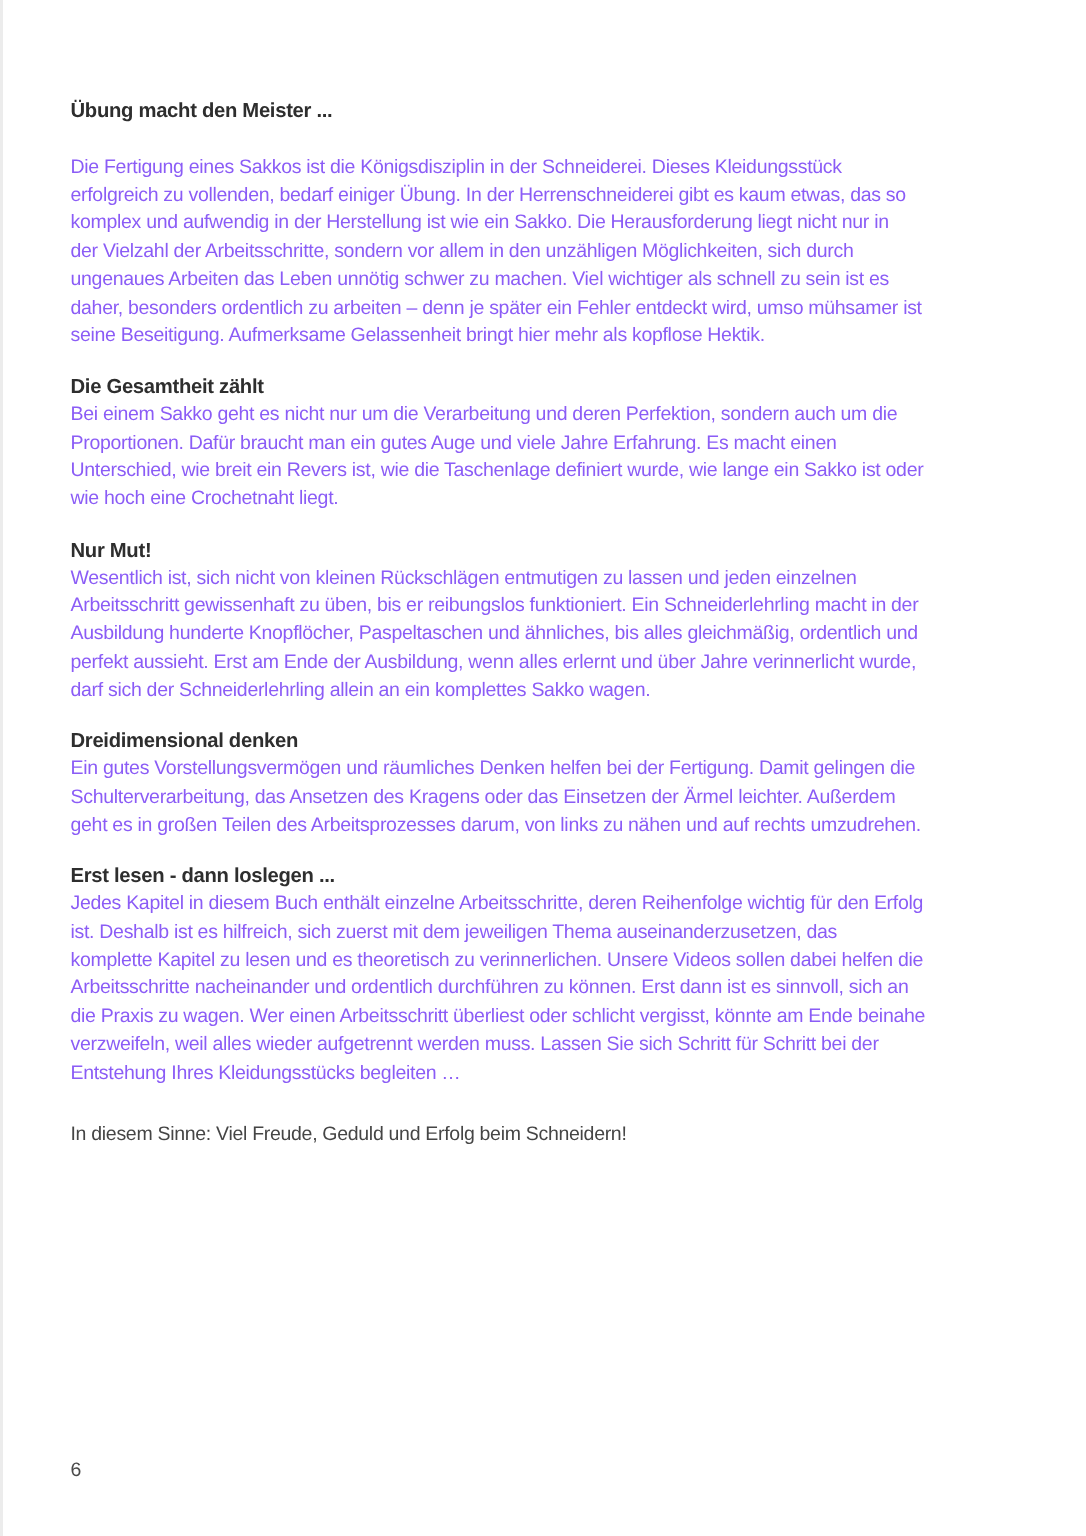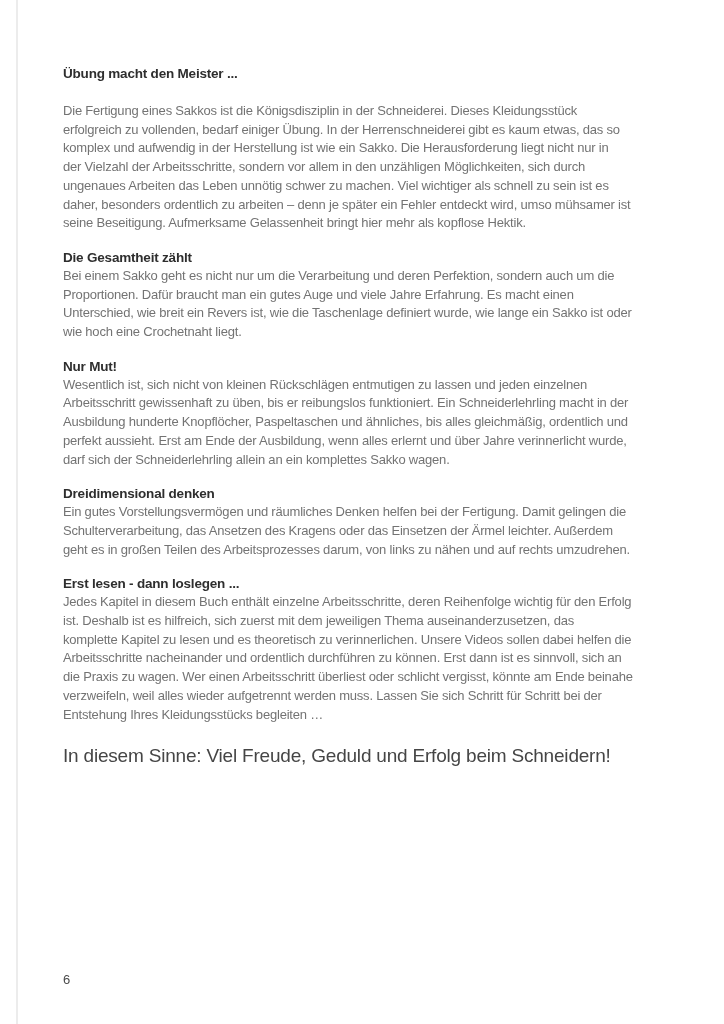--- a/index.html
+++ b/index.html
@@ -7,21 +7,20 @@
     padding: 0;
     background: #ffffff;
   }
   .page {
     position: relative;
     width: 704px;
     height: 1024px;
     background: #ffffff;
     overflow: hidden;
     font-family: "Liberation Sans", "DejaVu Sans", sans-serif;
-    margin-left: 16px;
   }
   .page-edge {
     position: absolute;
     left: 0;
     top: 0;
     width: 2px;
     height: 100%;
     background: #ececec;
   }
   .content {
@@ -38,28 +37,28 @@
     line-height: 19px;
     font-weight: bold;
     color: #2e2e2e;
     letter-spacing: -0.2px;
     white-space: pre;
   }
   p.body {
     margin: 0;
     font-size: 13px;
     line-height: 18.7px;
-    color: #737373;
+    color: #8b5cf6;
     letter-spacing: -0.2px;
     white-space: pre;
   }
   .section-first p.body { margin-top: 19px; }
   p.closing {
     margin: 23px 0 0 0;
-    font-size: 19px;
+    font-size: 13px;
     line-height: 18.7px;
     color: #454545;
     letter-spacing: -0.2px;
     white-space: pre;
   }
   .page-number {
     position: absolute;
     left: 47px;
     top: 971px;
     font-size: 13px;

